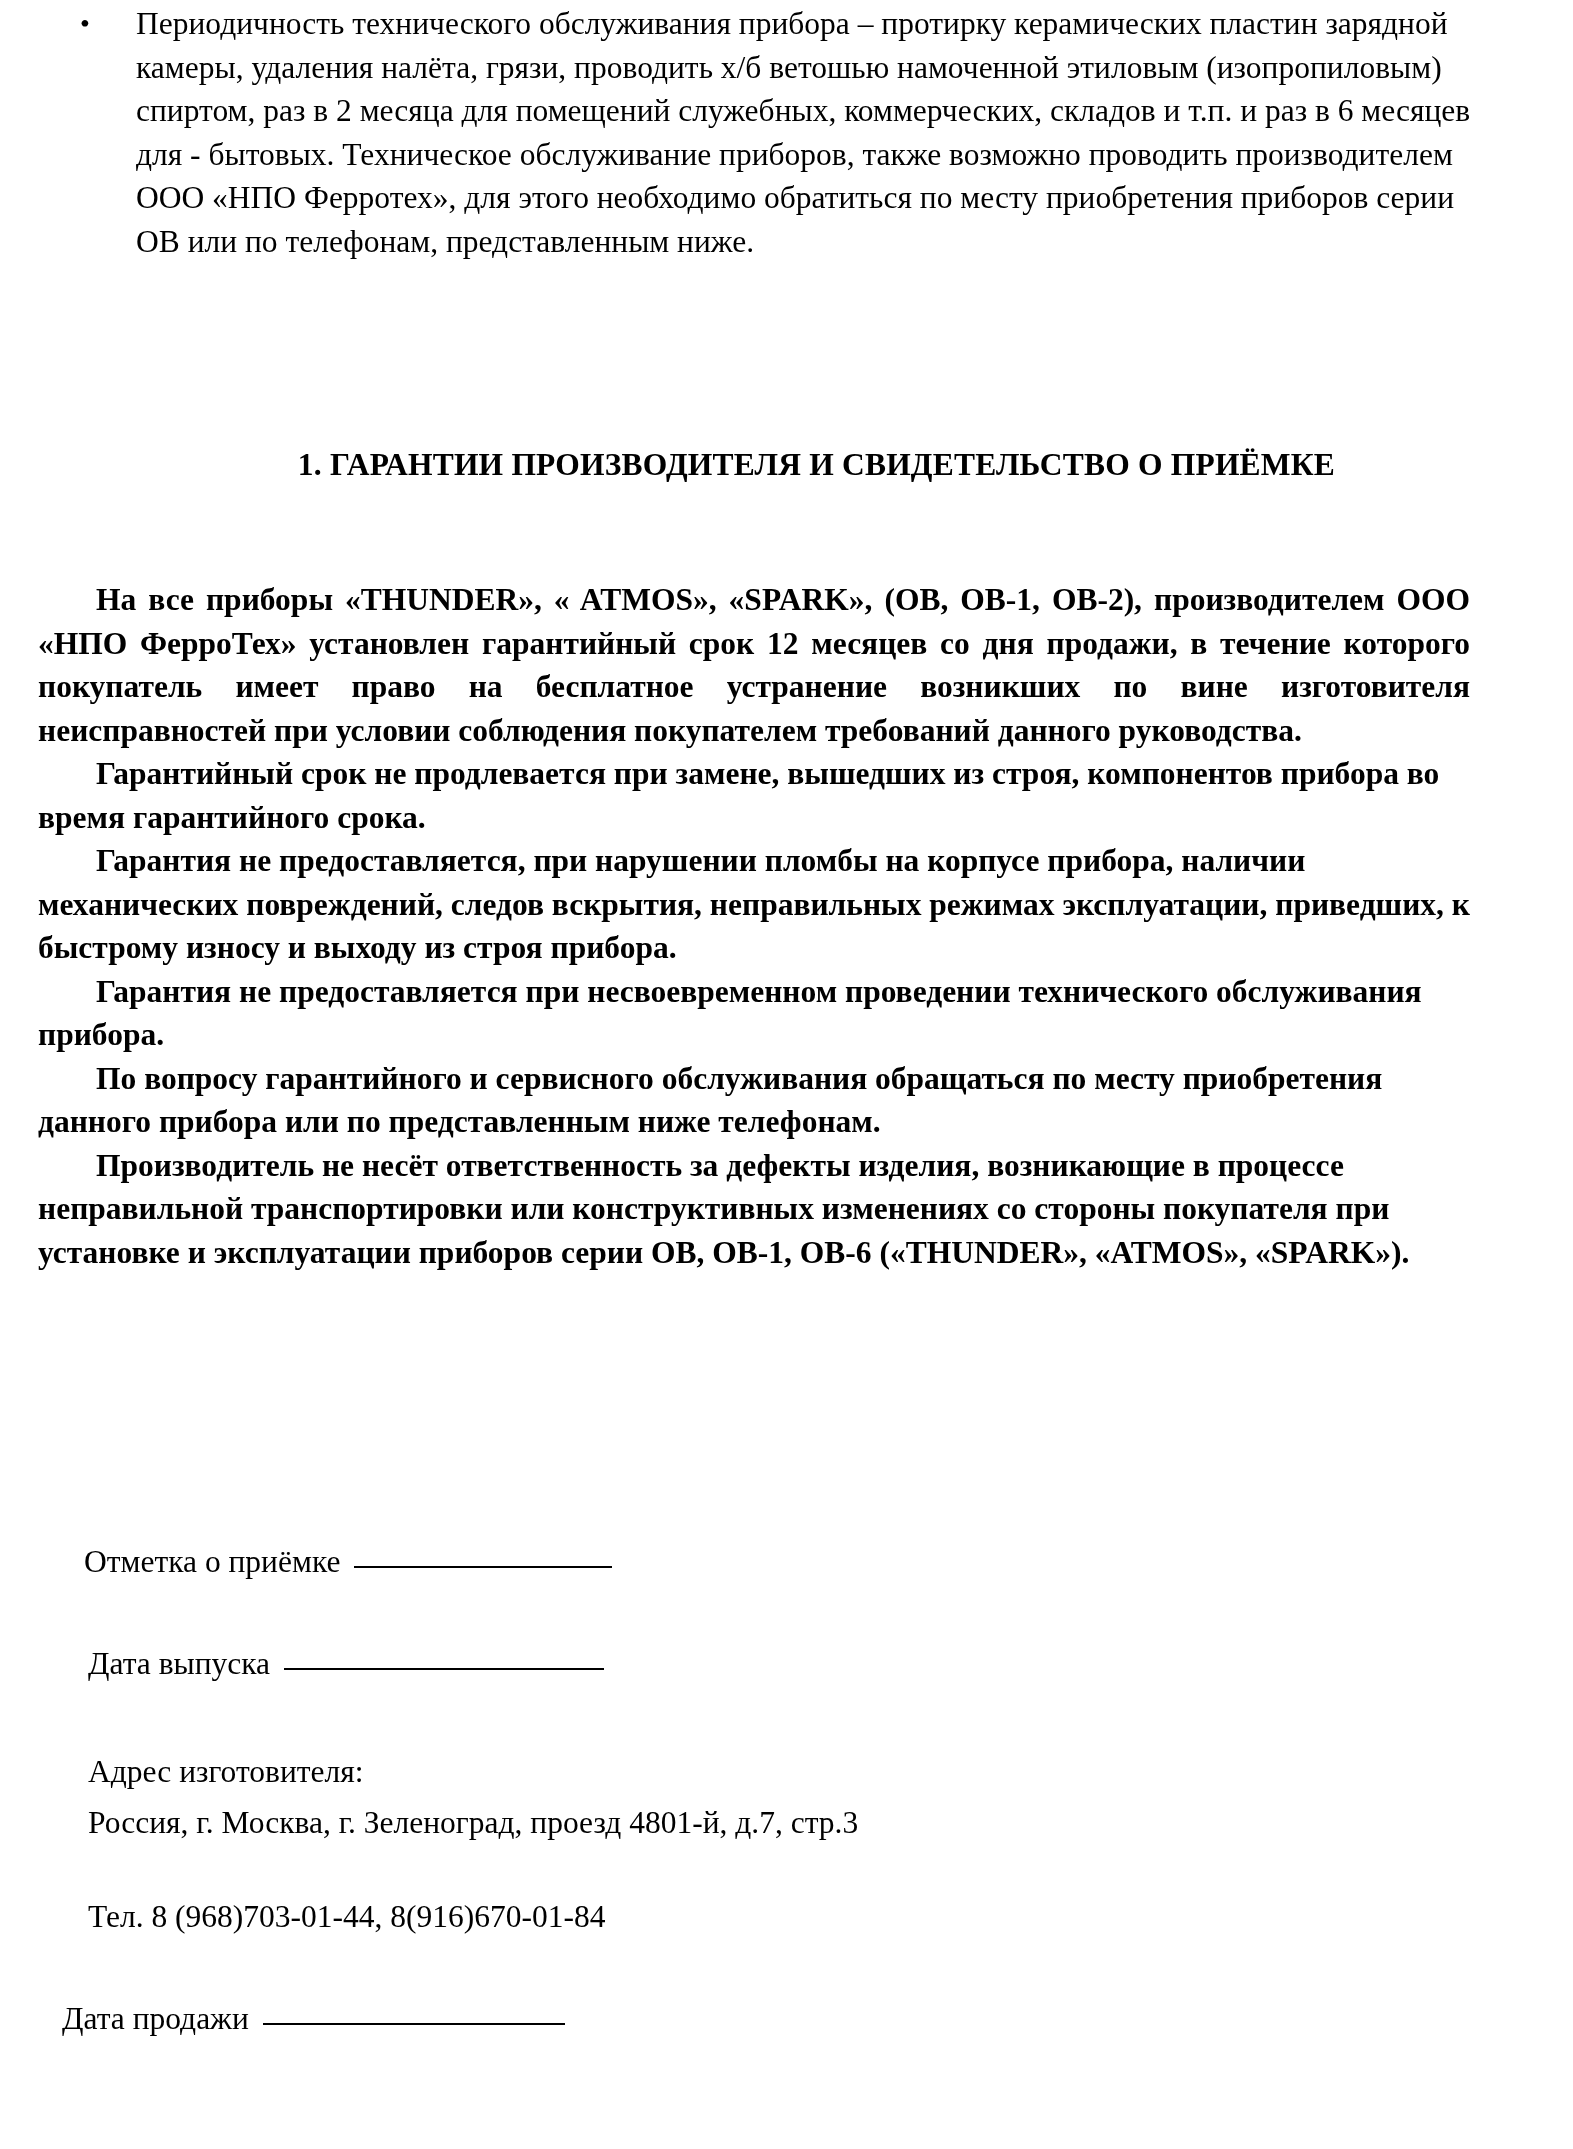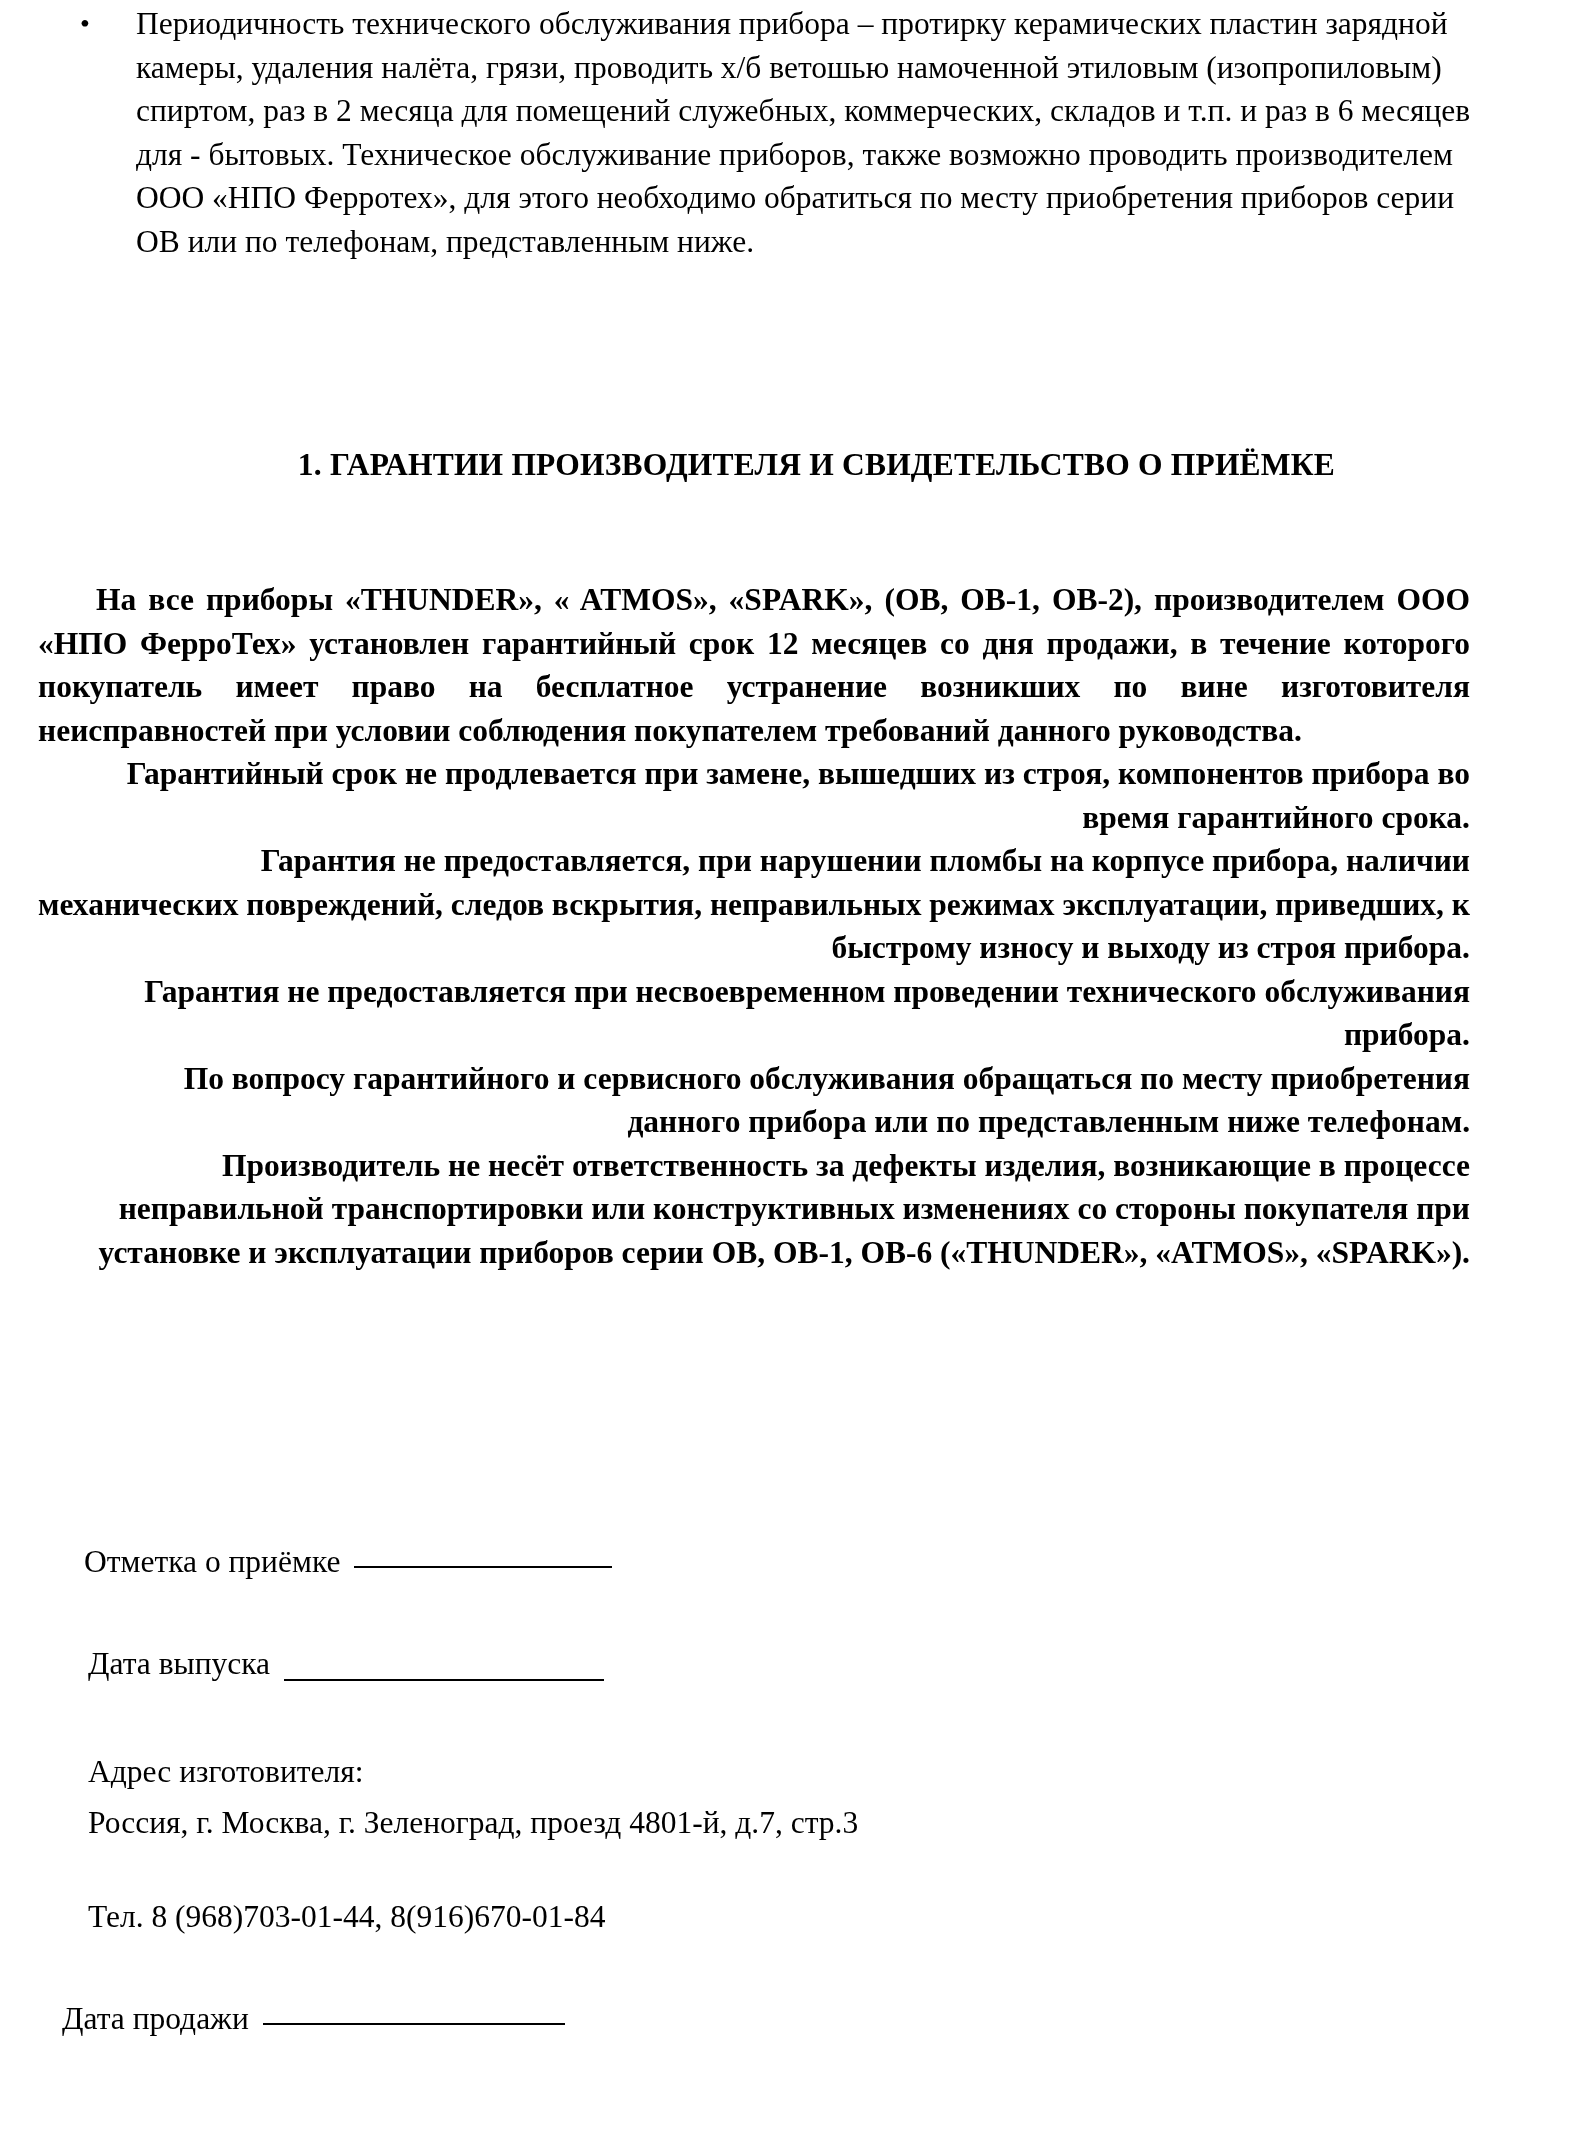--- a/index.html
+++ b/index.html
@@ -68,21 +68,21 @@
     line-height: 43.5px;
     text-align: justify;
     text-justify: inter-word;
     margin: 0;
   }
   .para.indent {
     text-indent: 58px;
     font-weight: bold;
   }
   .para.last-line-left {
-    text-align: right;
+    text-align: left;
   }
 
   
   .form-block {
     position: absolute;
     left: 84px;
     top: 1540px;
     width: 1200px;
     font-size: 31.5px;
     line-height: 43.5px;
@@ -103,21 +103,21 @@
   }
   .rule-w1 { width: 258px; }
   .rule-w2 { width: 320px; }
   .rule-w3 { width: 302px; }
   .rule-w4 { width: 290px; }
 
   .gap-lg { height: 58px; }
   .gap-md { height: 44px; }
 
   .addr-line { white-space: nowrap; margin-top: 7px; }
-  .indent-left-4 { padding-left: 4px; align-items: flex-end; }
+  .indent-left-4 { padding-left: 4px; }
 </style>
 </head>
 <body>
 
 <div class="page">
 
   <div class="bullet-block">
     <div class="bullet-item">
       <span class="bullet-marker">•</span>
       <span>Периодичность технического обслуживания прибора – протирку керамических пластин зарядной камеры, удаления налёта, грязи, проводить х/б ветошью намоченной этиловым (изопропиловым) спиртом, раз в 2 месяца для помещений служебных, коммерческих, складов и т.п. и раз в 6 месяцев для - бытовых. Техническое обслуживание приборов, также возможно проводить производителем ООО «НПО Ферротех», для этого необходимо обратиться по месту приобретения приборов серии ОВ или по телефонам, представленным ниже.</span>

